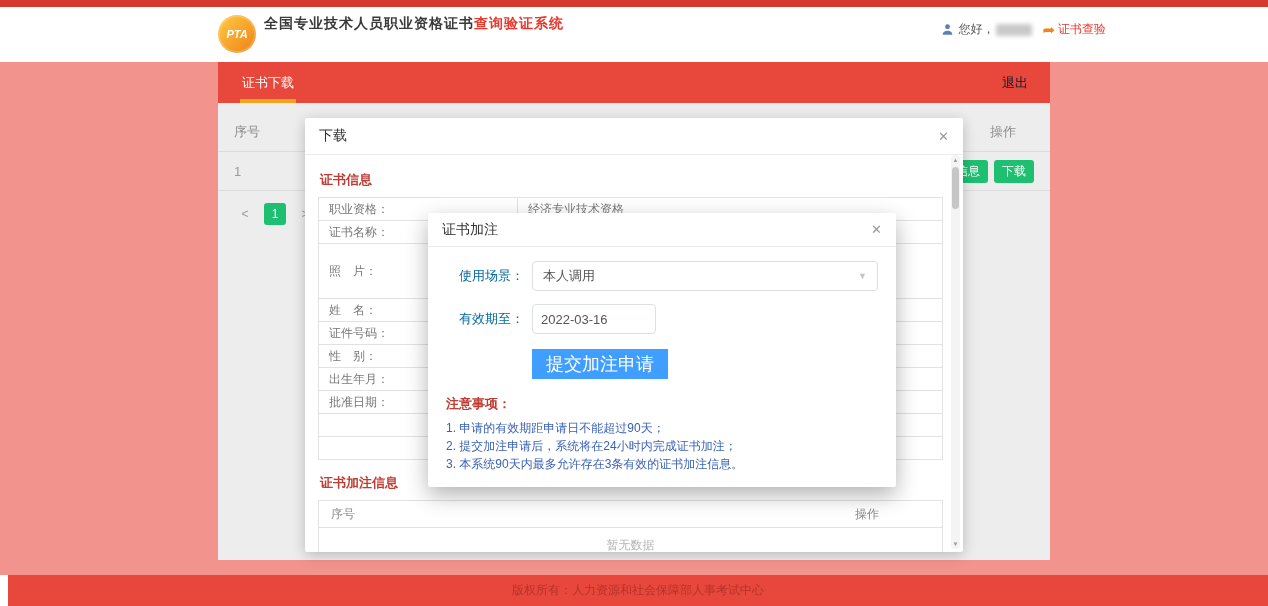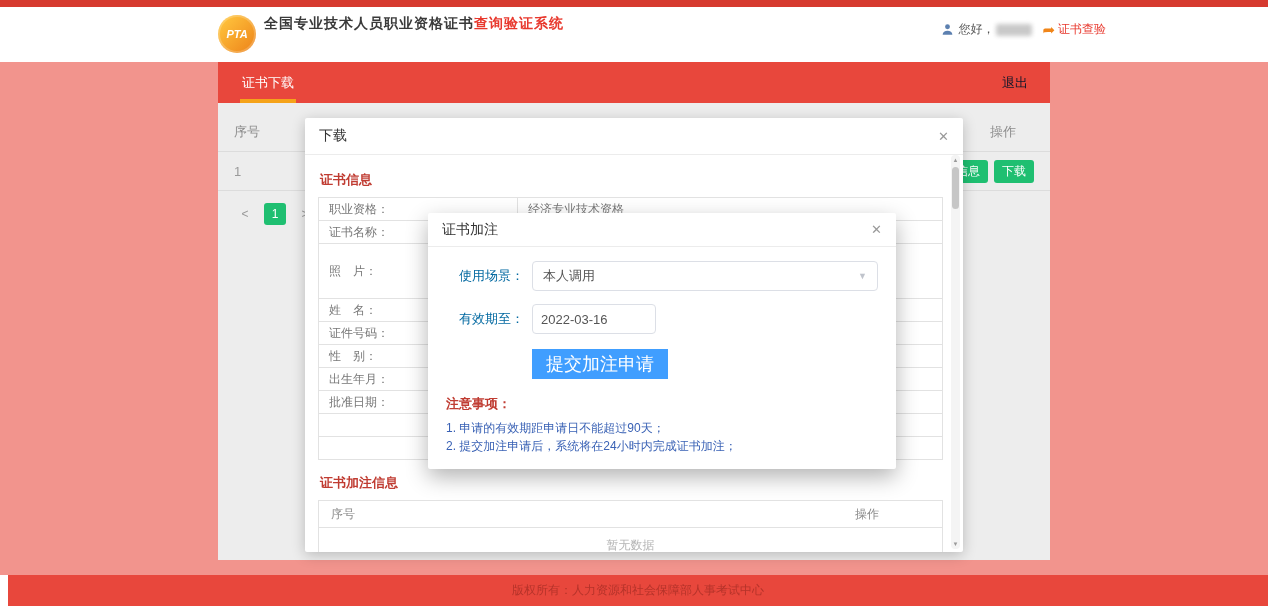--- a/index.html
+++ b/index.html
@@ -264,14 +264,15 @@
       </div>
     </div>
     <div class="form-row">
       <span class="form-label">有效期至：</span>
       <input class="input-box" type="text" value="2022-03-16" style="">
     </div>
     <button class="submit-btn">提交加注申请</button>
     <div class="notes-title">注意事项：</div>
     <div class="note-line">1. 申请的有效期距申请日不能超过90天；</div>
     <div class="note-line">2. 提交加注申请后，系统将在24小时内完成证书加注；</div>
+    <div class="note-line">3. 本系统90天内最多允许存在3条有效的证书加注信息。</div>
   </div>
 </div>
 
 </body></html>

